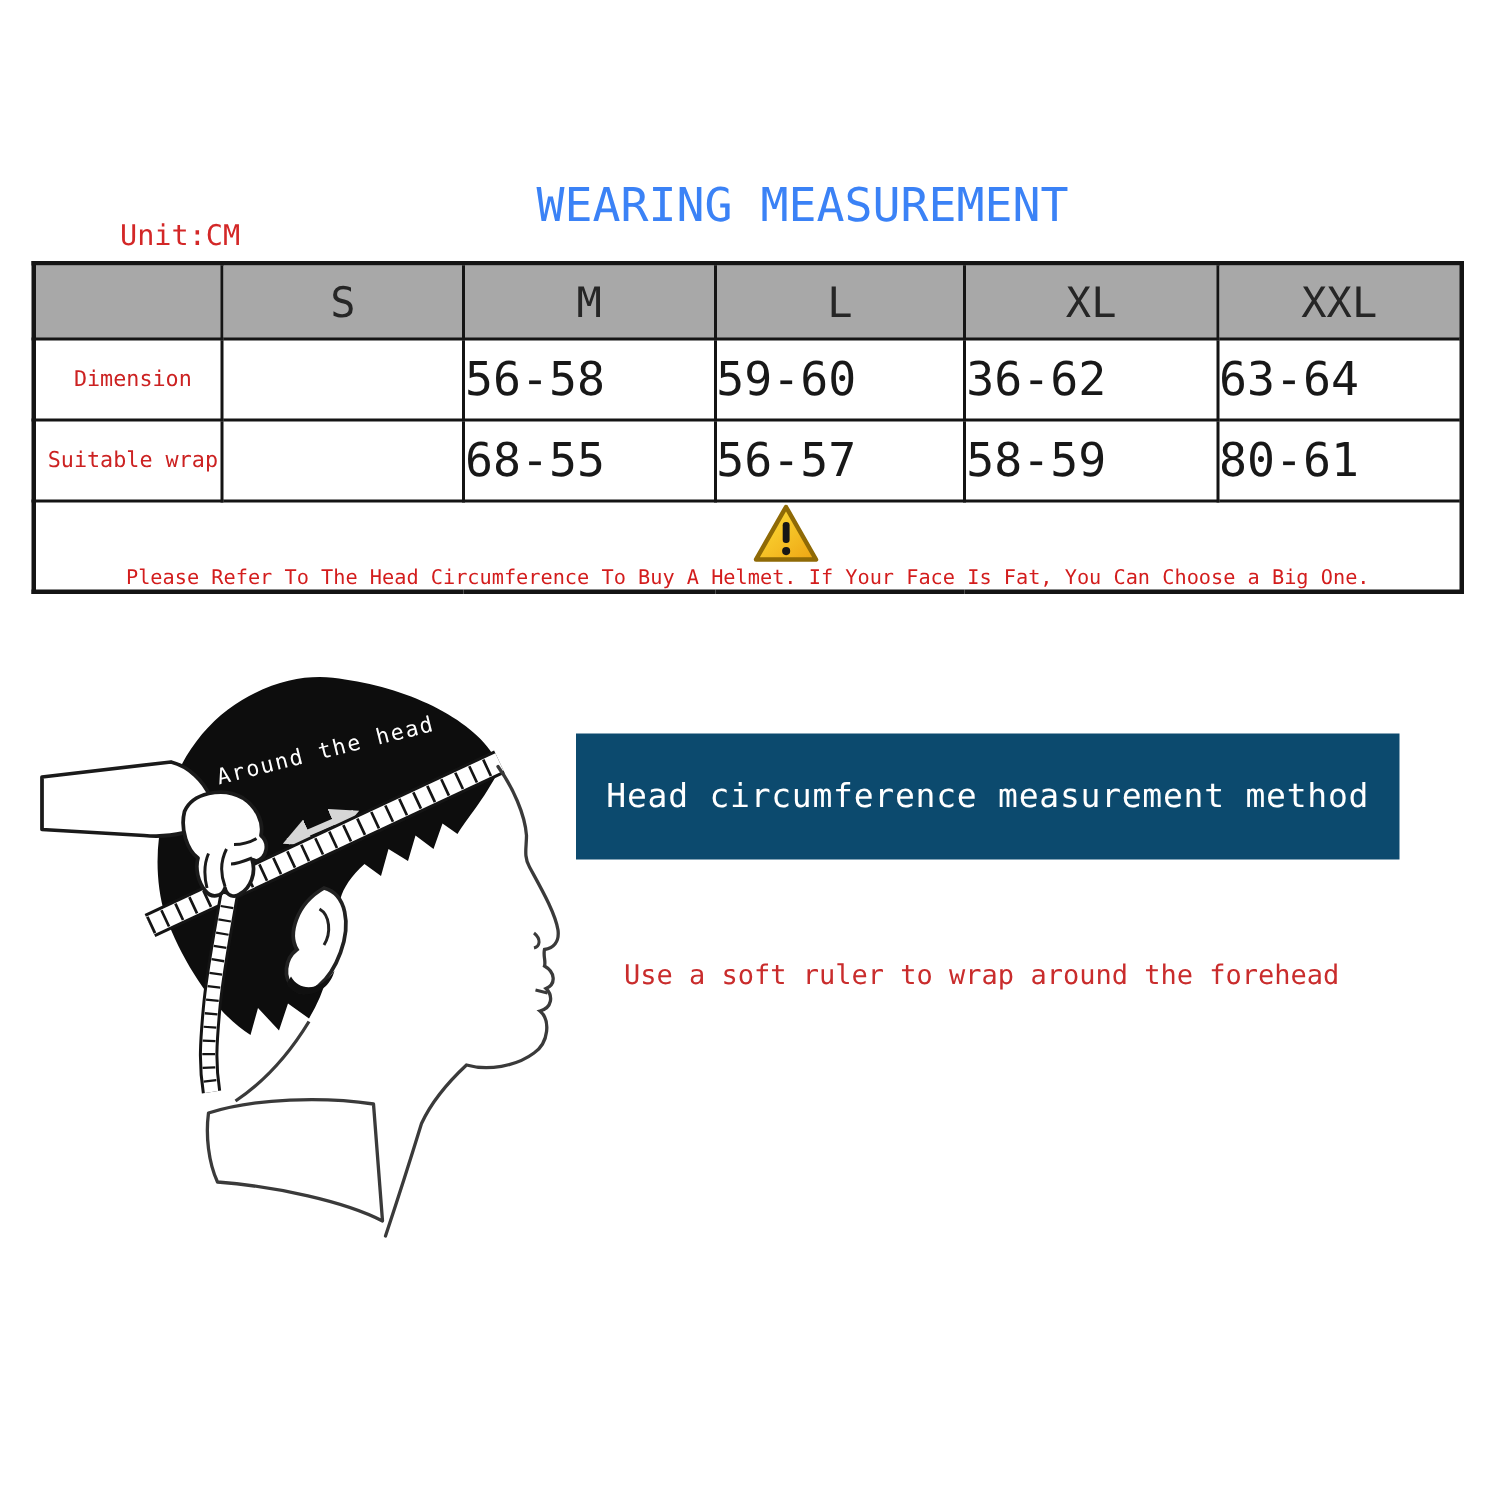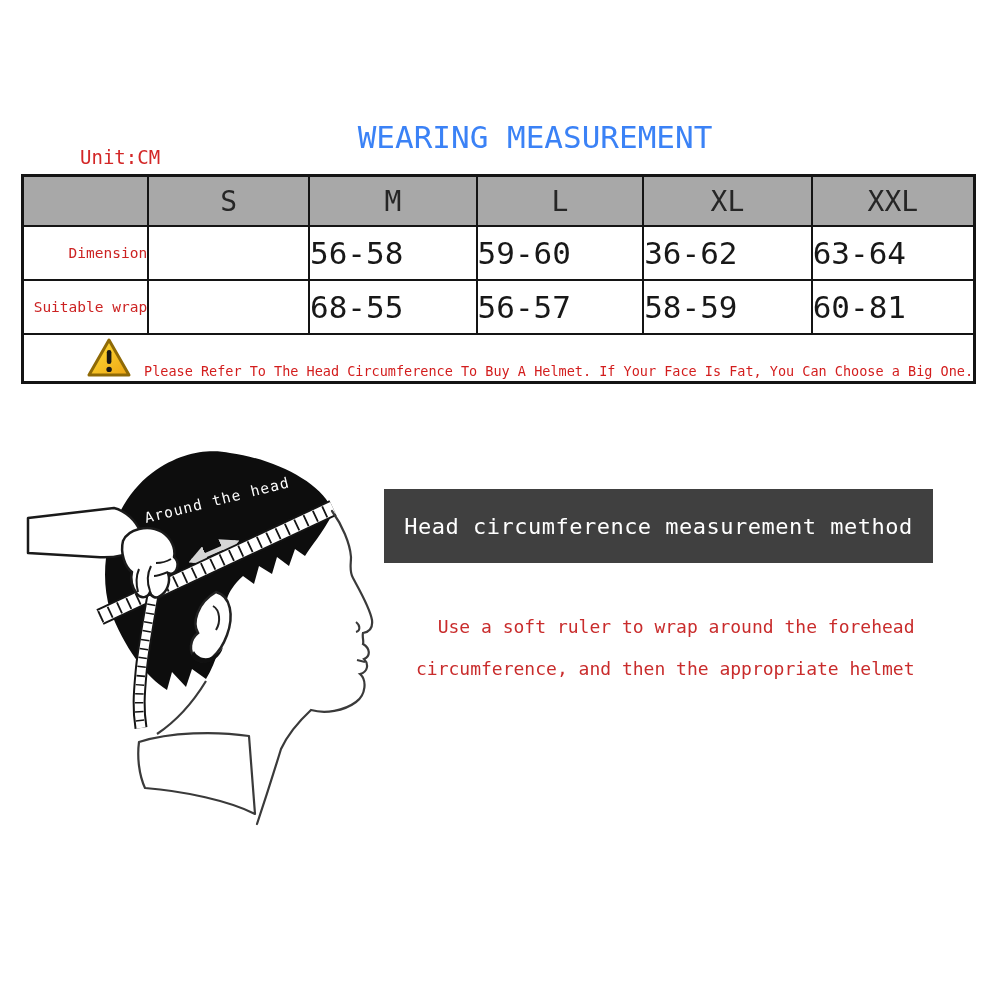--- a/index.html
+++ b/index.html
@@ -17,34 +17,34 @@
   }
   table.size-table{
     position:absolute;left:21px;top:174px;width:955px;
     border-collapse:collapse;table-layout:fixed;border:3px solid #141414;
   }
   .size-table th,.size-table td{border:2px solid #141414;padding:0;overflow:hidden;}
   .size-table th{
     height:48px;background:#a8a8a8;font-size:28px;font-weight:500;color:#262626;text-align:center;
   }
   td.val{height:52px;font-size:31px;color:#181818;font-weight:500;}
-  td.rowlabel{font-size:14.5px;color:#cc2222;text-align:right;padding-left:6px;font-weight:500;}
+  td.rowlabel{font-size:14.5px;color:#cc2222;text-align:center;padding-left:6px;font-weight:500;}
   td.notice-cell{height:46px;}
-  .notice-flex{display:flex;align-items:flex-end;}
+  .notice-flex{display:flex;align-items:center;flex-direction:column;}
   .w-tri{margin-left:62px;margin-right:12px;flex:none;}
   .note-text{font-size:13.5px;color:#d31d1d;white-space:nowrap;font-weight:500;}
   .illo{position:absolute;left:20px;top:445px;width:372px;height:415px;}
   .method-box{
-    position:absolute;left:384px;top:489px;width:549px;height:74px;background:#404040;
+    position:absolute;left:384px;top:489px;width:549px;height:84px;background:#0c4a6e;
     display:flex;align-items:center;justify-content:center;
   }
   .method-box span{color:#ffffff;font-size:22px;letter-spacing:.5px;white-space:nowrap;font-weight:500;}
   .method-body{
-    position:absolute;left:416px;top:606px;font-size:18px;line-height:42px;
-    color:#c92c2c;white-space:nowrap;font-weight:500;text-align:right;
+    position:absolute;left:416px;top:630px;font-size:18px;line-height:42px;
+    color:#c92c2c;white-space:nowrap;font-weight:500;
   }
 </style>
 </head>
 <body>
 
 <div class="title">WEARING MEASUREMENT</div>
 <div class="unit">Unit:CM</div>
 
 <table class="size-table">
   <colgroup>
@@ -71,21 +71,21 @@
     <td class="val">59-60</td>
     <td class="val">36-62</td>
     <td class="val">63-64</td>
   </tr>
   <tr>
     <td class="rowlabel">Suitable wrap</td>
     <td class="val"></td>
     <td class="val">68-55</td>
     <td class="val">56-57</td>
     <td class="val">58-59</td>
-    <td class="val">60-81</td>
+    <td class="val">80-61</td>
   </tr>
   <tr>
     <td class="notice-cell" colspan="6">
       <div class="notice-flex">
         <svg class="w-tri" width="46" height="42" viewBox="0 0 46 42">
           <defs>
             <linearGradient id="wtg" x1="0" y1="0" x2="1" y2="1">
               <stop offset="0" stop-color="#ffe23a"></stop>
                   <stop offset="1" stop-color="#eda413"></stop>
             </linearGradient>
@@ -150,14 +150,13 @@
   <path fill="none" stroke="#3a3a3a" stroke-width="2.2" d="M 186,236 C 172,259 155,277 137,289"></path>
   <path fill="#ffffff" stroke="#3a3a3a" stroke-width="2.2" stroke-linejoin="round" d="M 119,297 C 150,287 196,286 229,291 L 235,369 C 210,356 164,346 125,343 C 119,330 117,312 119,297 Z"></path>
 </svg>
 
 <div class="method-box">
   <span>Head circumference measurement method</span>
 </div>
 
 <div class="method-body">
   <div>Use a soft ruler to wrap around the forehead</div>
-  <div>circumference, and then the appropriate helmet</div>
 </div>
 
 </body></html>

